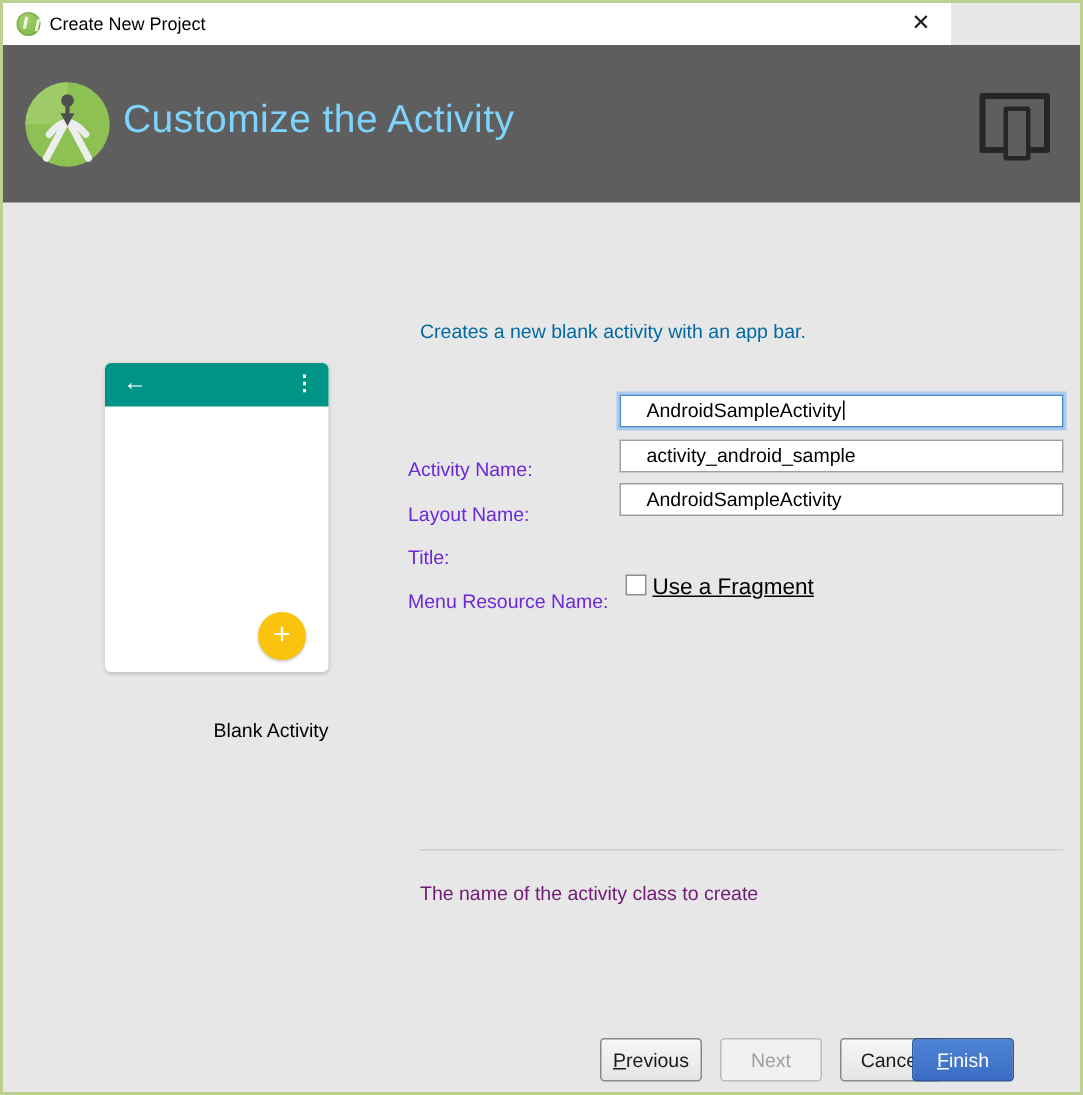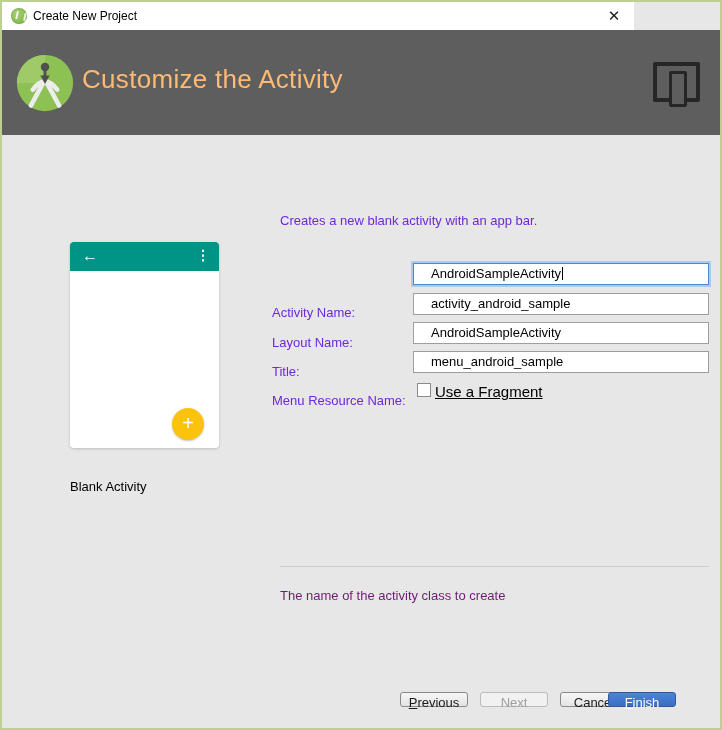--- a/index.html
+++ b/index.html
@@ -30,21 +30,21 @@
   .titlebar-title { position: absolute; left: 31px; top: 7px; font-size: 12px; color: #000000; }
   .close-btn {
     position: absolute; right: 9px; top: 4px; width: 22px; height: 20px;
     font-size: 15px; color: #1a1a1a; text-align: center; line-height: 20px; cursor: default;
   }
 
   
   .header { position: absolute; left: 0; top: 28px; width: 718px; height: 105px; background: #5e5e5e; }
   .logo { position: absolute; left: 13px; top: 17px; width: 60px; height: 72px; }
   .header-title {
-    position: absolute; left: 80px; top: 34px; color: #fdba74;
+    position: absolute; left: 80px; top: 34px; color: #7dd3fc;
     font-size: 26px; font-weight: 300; letter-spacing: 0.3px;
   }
   .formfactor { position: absolute; right: 18px; top: 32px; width: 49px; height: 46px; }
   .monitor {
     position: absolute; left: 0; top: 0; width: 47px; height: 40px;
     border: 4px solid #262626; border-radius: 2px;
   }
   .phone {
     position: absolute; left: 16px; top: 9px; width: 18px; height: 36px;
     border: 3px solid #262626; border-radius: 2px; background: #5e5e5e;
@@ -64,25 +64,25 @@
   .back-icon { position: absolute; left: 12px; top: 5px; color: #ffffff; font-size: 16px; }
   .kebab-icon { position: absolute; right: 9px; top: 5px; color: #ffffff; font-size: 14px; font-weight: bold; letter-spacing: 0; }
   .fab {
     position: absolute; left: 102px; top: 166px; width: 32px; height: 32px;
     border-radius: 50%; background: #fcc30e; color: #ffffff;
     font-size: 20px; font-weight: 400; text-align: center; line-height: 30px;
     box-shadow: 0 1px 2px rgba(0,0,0,0.25);
   }
   .card-label {
     position: absolute; left: 68px; top: 477px; width: 149px;
-    text-align: left; font-size: 13px; color: #000000;
+    text-align: right; font-size: 13px; color: #000000;
   }
 
   
-  .description { position: absolute; left: 278px; top: 211px; font-size: 13px; color: #6d28d9; }
+  .description { position: absolute; left: 278px; top: 211px; font-size: 13px; color: #0369a1; }
   .field-label { position: absolute; left: 270px; font-size: 13px; color: #6d28d9; margin-top: 39px; }
   .input {
     position: absolute; left: 411px; width: 296px; height: 22px;
     background: #ffffff; border: 1px solid #9e9e9e;
     font-size: 13px; color: #000000; padding: 2px 17px; line-height: 16px;
     white-space: nowrap; overflow: hidden;
   }
   .input.focused {
     border: 1px solid #4e87cd;
     box-shadow: 0 0 0 2px #a9cbee;
@@ -91,21 +91,21 @@
   .checkbox {
     position: absolute; left: 415px; top: 381px; width: 14px; height: 14px;
     background: #ffffff; border: 1px solid #8a8a8a;
   }
   .checkbox-label { position: absolute; left: 433px; top: 381px; font-size: 15px; color: #000000; text-decoration: underline; }
   .divider { position: absolute; left: 278px; top: 564px; width: 429px; height: 1px; background: #cfcfcf; }
   .hint { position: absolute; left: 278px; top: 586px; font-size: 13px; color: #701a75; }
 
   
   .btn {
-    position: absolute; top: 690px; width: 68px; height: 15px;
+    position: absolute; top: 690px; width: 68px; height: 29px;
     border: 1px solid #8a8a8a; border-radius: 3px;
     background: linear-gradient(#f7f7f7, #e4e4e4);
     font-family: "Liberation Sans", sans-serif;
     font-size: 13px; color: #1a1a1a; text-align: center; cursor: default;
   }
   .btn span { display: block; line-height: 20px; }
   .btn.mnemonic span::first-letter { text-decoration: underline; }
   .btn-previous { left: 398px; }
   .btn-next { left: 478px; border-color: #bcbcbc; background: #f1f1f1; color: #9e9e9e; }
   .btn-cancel { left: 558px; }
@@ -157,21 +157,20 @@
   <div class="field-label" style="top:264px">Activity Name:</div>
   <div class="input focused" style="top:261px" role="textbox"><span>AndroidSampleActivity</span><span class="caret"></span></div>
 
   <div class="field-label" style="top:294px">Layout Name:</div>
   <div class="input" style="top:291px" role="textbox"><span>activity_android_sample</span></div>
 
   <div class="field-label" style="top:323px">Title:</div>
   <div class="input" style="top:320px" role="textbox"><span>AndroidSampleActivity</span></div>
 
   <div class="field-label" style="top:352px">Menu Resource Name:</div>
-  <div class="input" style="top:349px" role="textbox"><span>menu_android_sample</span></div>
 
   <div class="checkbox" role="checkbox" aria-checked="false"></div>
   <div class="checkbox-label">Use a Fragment</div>
 
   <div class="divider"></div>
   <div class="hint">The name of the activity class to create</div>
 
   <button class="btn btn-previous mnemonic">
       <span>Previous</span>
     </button>

